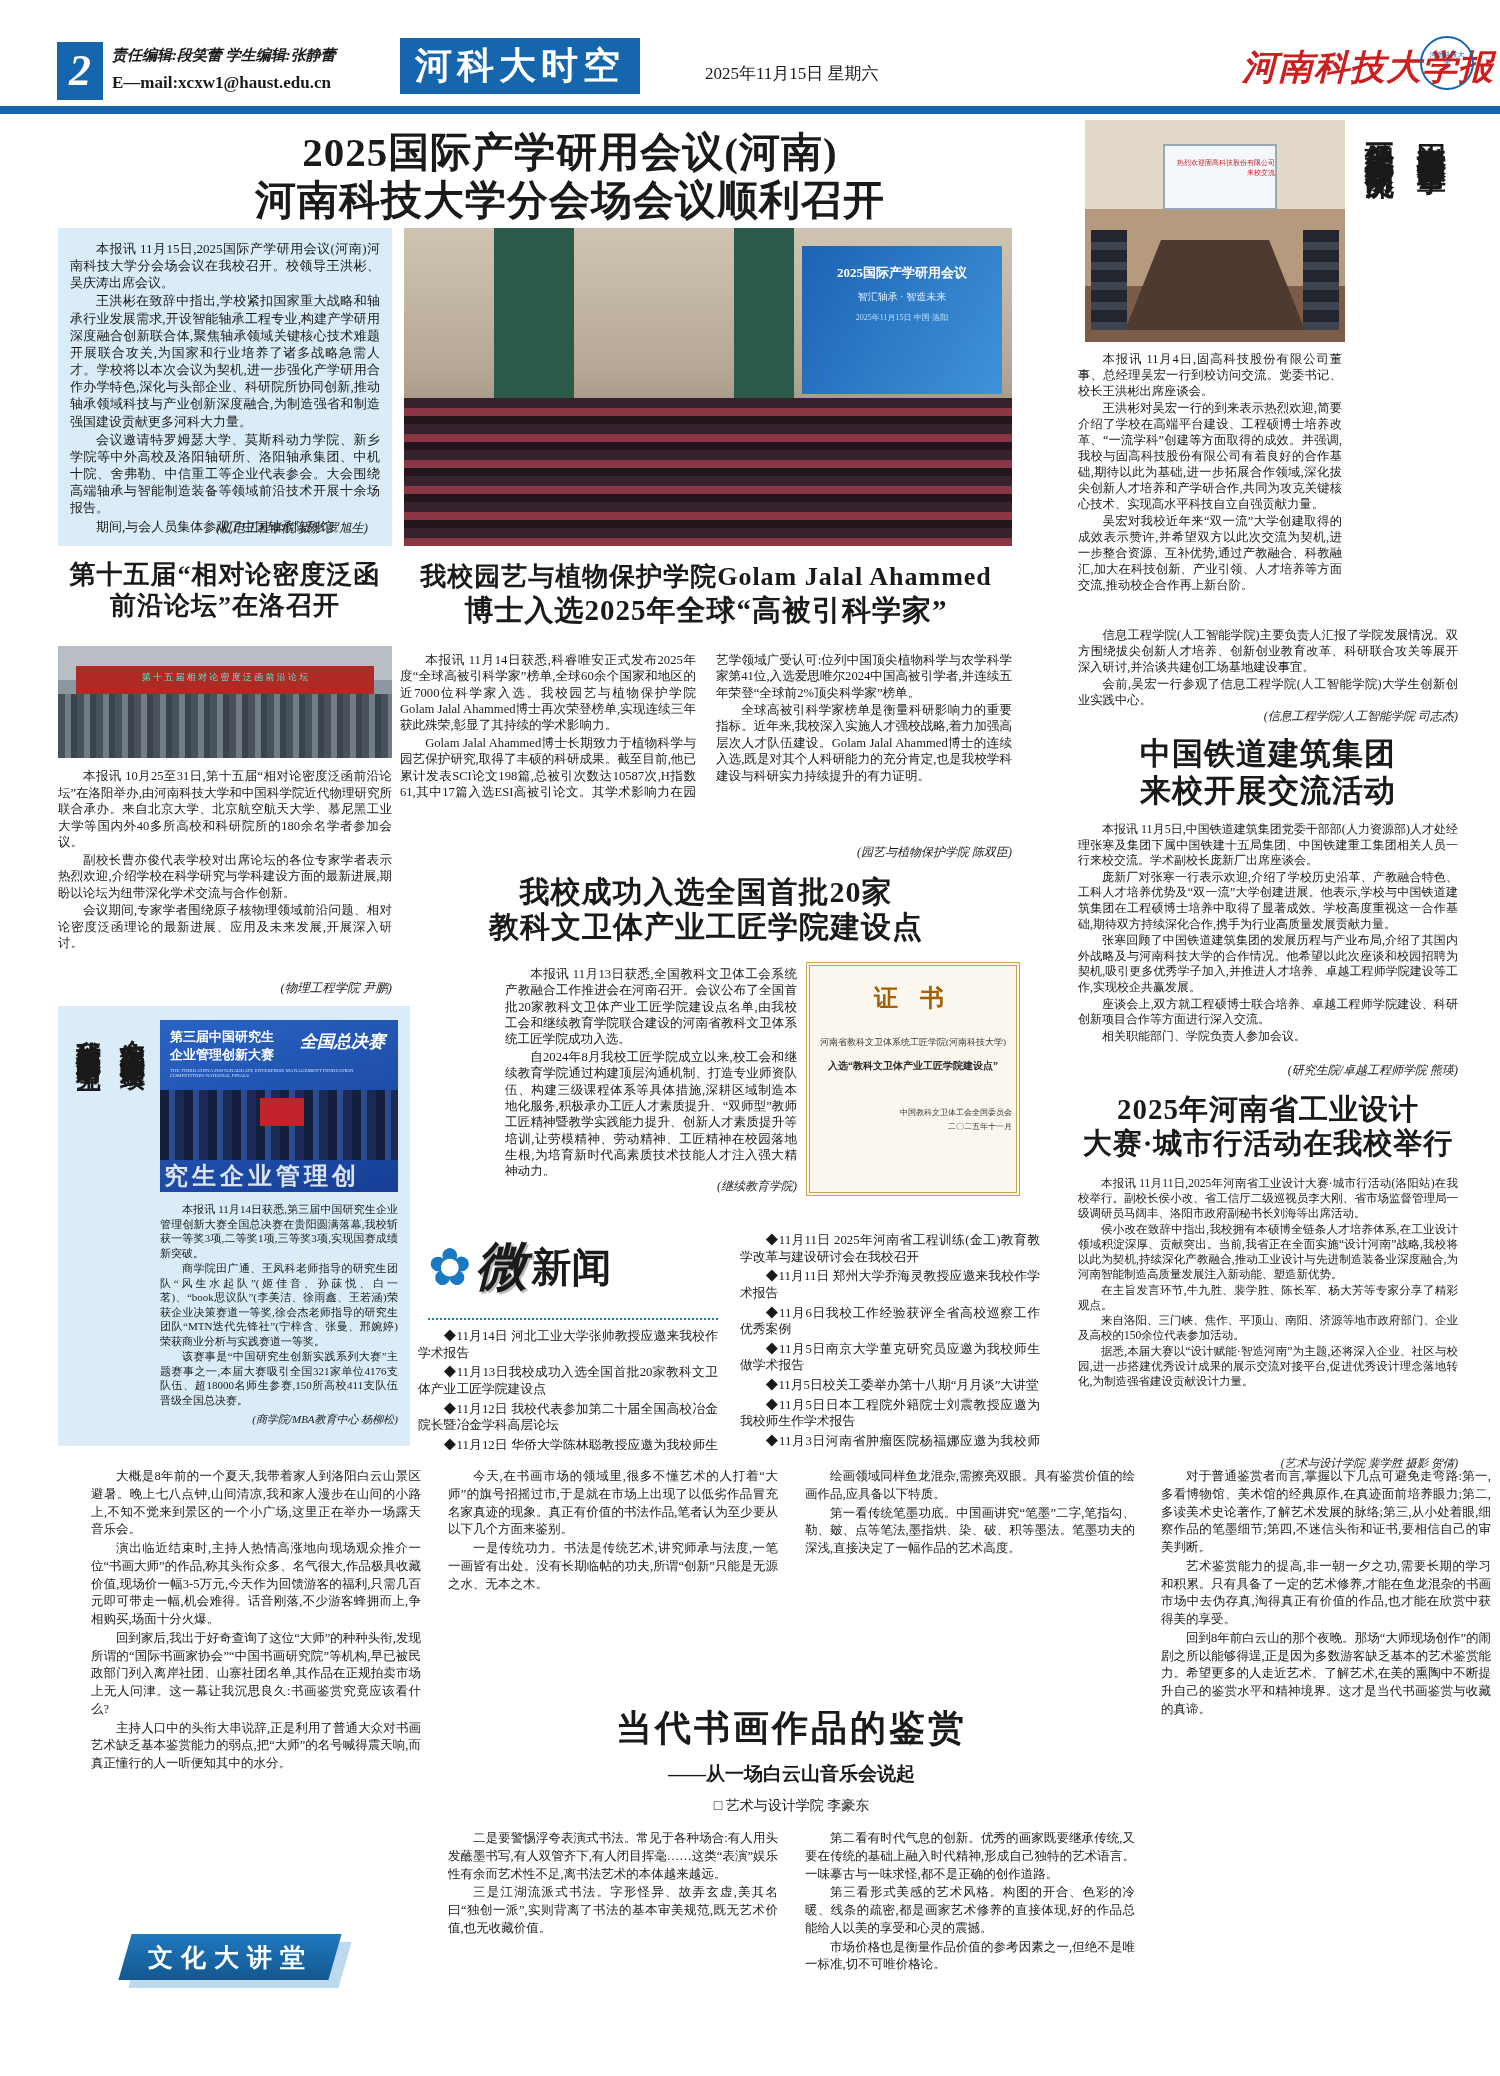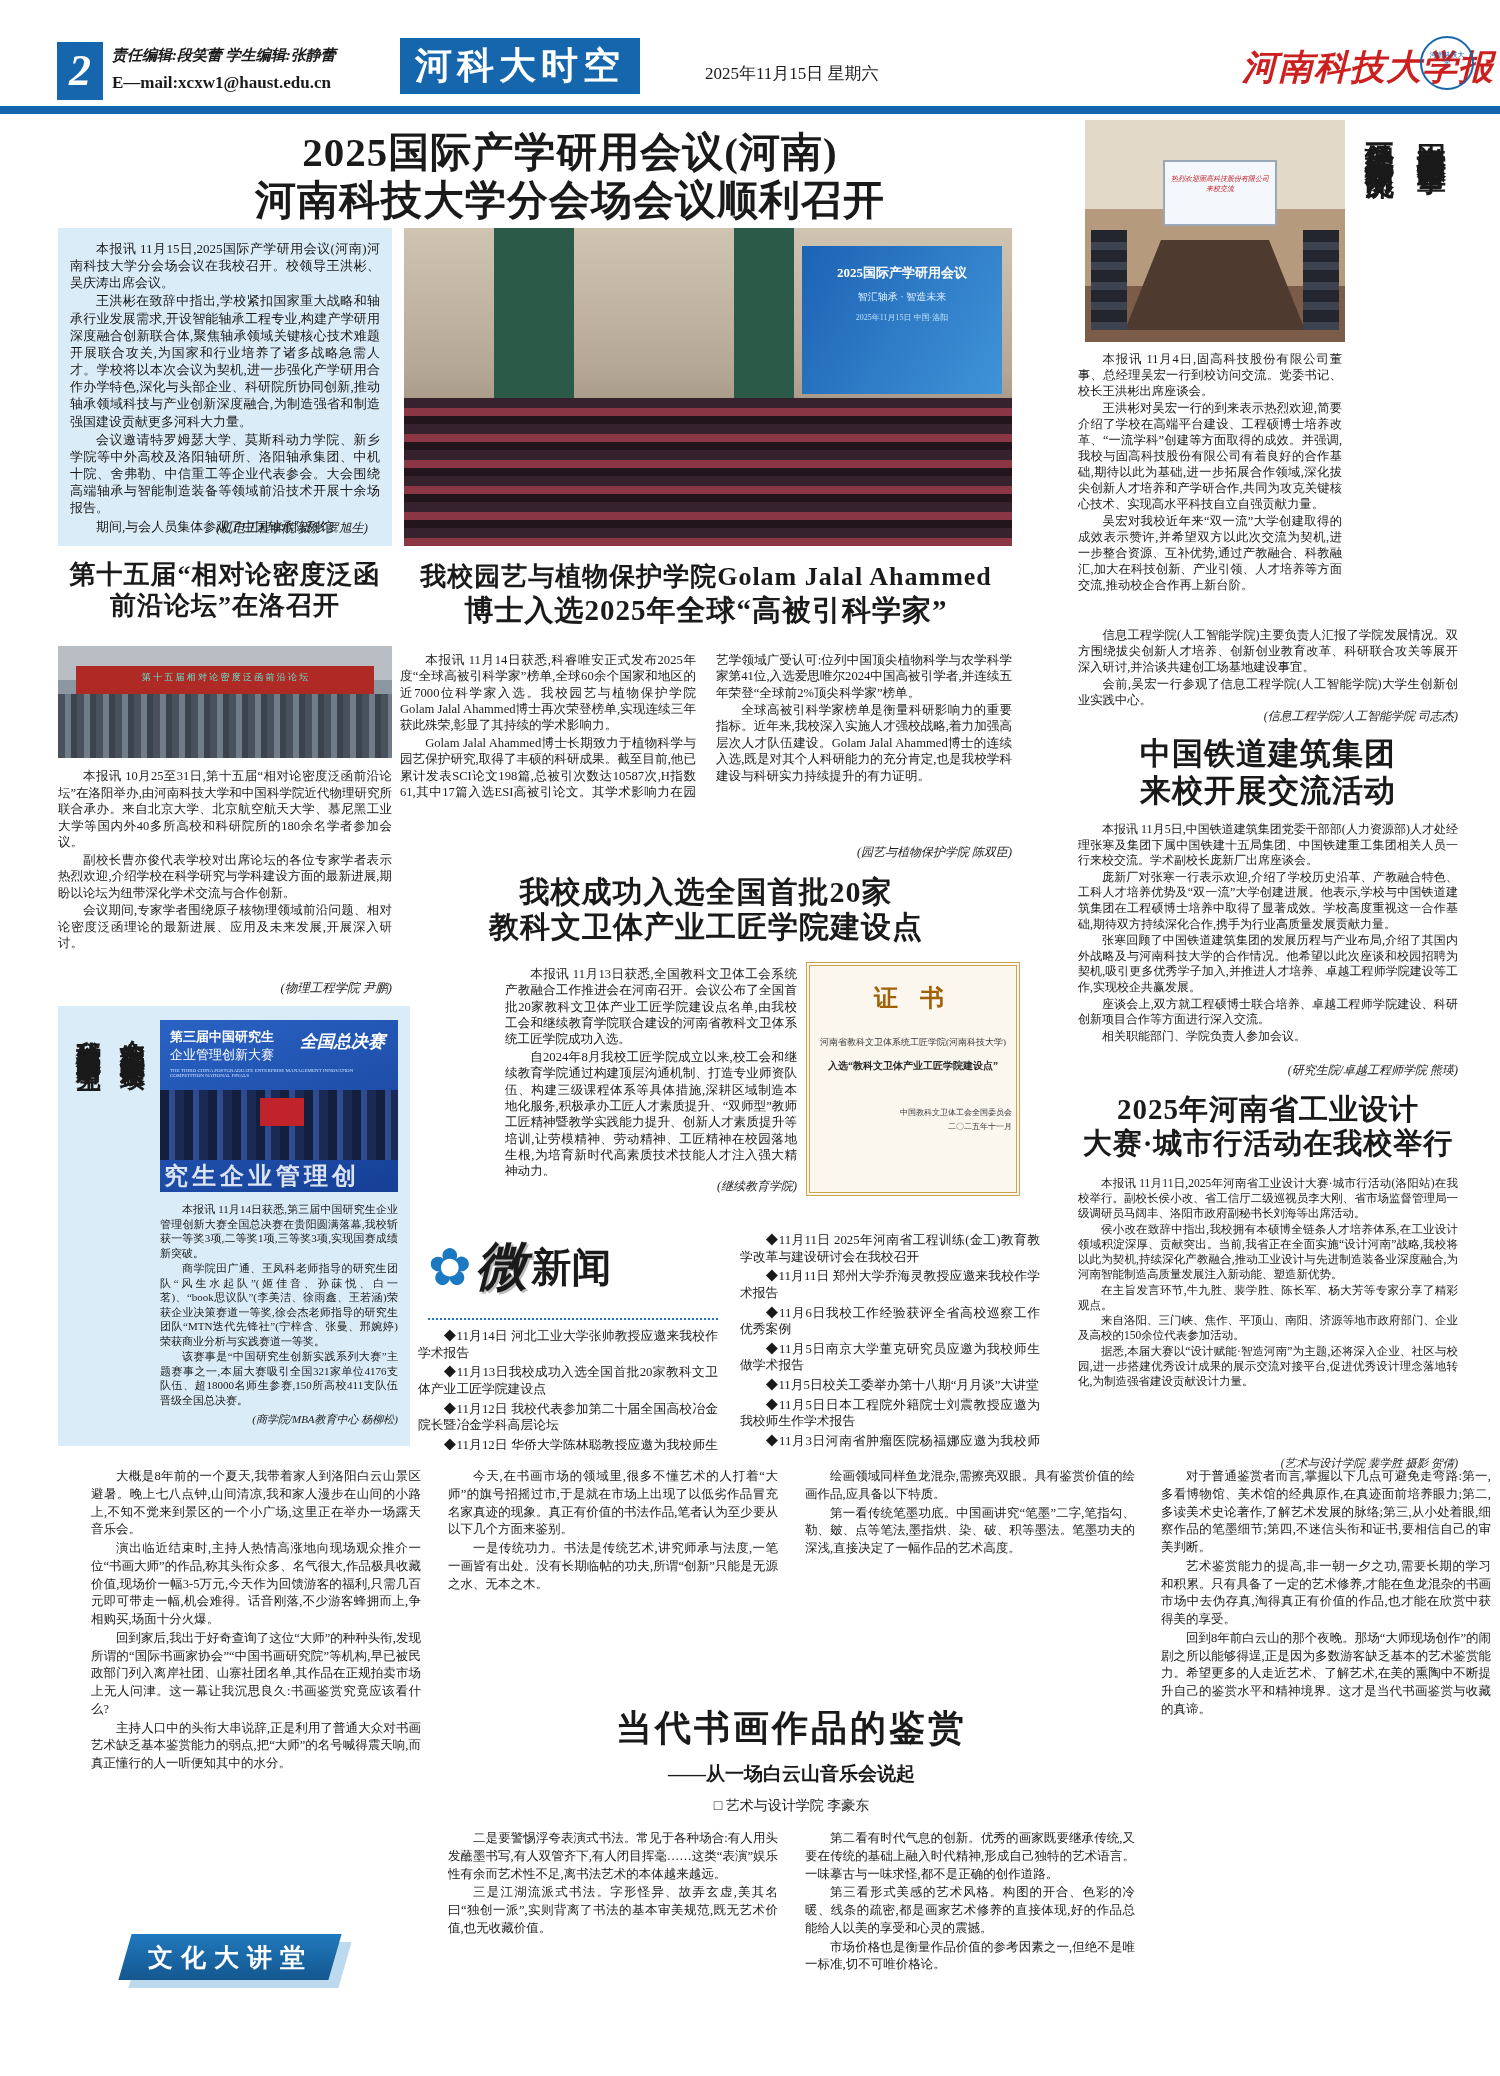--- a/index.html
+++ b/index.html
@@ -91,21 +91,21 @@
     </div>
   <p class="abs byline" style="left:58px;top:980px;width:334px;font-size:12.5px;">(物理工程学院 尹鹏)</p>
 
   <div class="abs lightbox" style="left:58px;top:1006px;width:352px;height:440px;">
     <div class="abs vtitle" style="left:8px;top:14px;width:90px;height:414px;writing-mode:vertical-lr;font-size:25px;line-height:44px;">
       <p>我校研究生在第三届中国研究生</p>
       <p>企业管理创新大赛中荣获佳绩</p>
     </div>
     <div class="photo" style="left:102px;top:14px;width:238px;height:172px;background:linear-gradient(160deg,#2a63c4,#163f96);color:#fff;">
       <p style="font-size:13px;font-weight:bold;margin:8px 0 0 10px;">第三届中国研究生</p>
-      <p style="font-size:13px;font-weight:normal;margin:0 0 0 10px;">企业管理创新大赛</p>
+      <p style="font-size:13px;font-weight:bold;margin:0 0 0 10px;">企业管理创新大赛</p>
       <p style="position:absolute;left:140px;top:10px;font-size:17px;font-weight:900;font-style:italic;">全国总决赛</p>
       <p style="font-size:5px;margin:4px 10px 0 10px;color:#cfe2ff;">THE THIRD CHINA POSTGRADUATE ENTERPRISE MANAGEMENT INNOVATION COMPETITION NATIONAL FINALS</p>
       <div class="abs" style="left:0;top:70px;width:238px;height:70px;background:repeating-linear-gradient(90deg,#141f3d 0 9px,#2e4b8f 9px 15px,#1b2a55 15px 24px);"></div>
       <div class="abs" style="left:100px;top:78px;width:44px;height:28px;background:#c0242a;"></div>
       <p style="position:absolute;left:4px;top:140px;font-size:24px;font-weight:900;color:rgba(255,255,255,.85);letter-spacing:4px;">究生企业管理创</p>
     </div>
     <div class="abs just clip" style="left:102px;top:196px;width:238px;height:206px;font-size:11px;line-height:1.32;">
 
     <p class="para">本报讯 11月14日获悉,第三届中国研究生企业管理创新大赛全国总决赛在贵阳圆满落幕,我校斩获一等奖3项,二等奖1项,三等奖3项,实现国赛成绩新突破。</p>
         <p class="para">商学院田广通、王凤科老师指导的研究生团队“风生水起队”(姬佳音、孙菋悦、白一茗)、“book思议队”(李美洁、徐雨鑫、王若涵)荣获企业决策赛道一等奖,徐会杰老师指导的研究生团队“MTN迭代先锋社”(宁梓含、张曼、邢婉婷)荣获商业分析与实践赛道一等奖。</p>
@@ -164,21 +164,21 @@
         <p class="mitem">◆11月11日 郑州大学乔海灵教授应邀来我校作学术报告</p>
         <p class="mitem">◆11月6日我校工作经验获评全省高校巡察工作优秀案例</p>
         <p class="mitem">◆11月5日南京大学董克研究员应邀为我校师生做学术报告</p>
         <p class="mitem">◆11月5日校关工委举办第十八期“月月谈”大讲堂</p>
         <p class="mitem">◆11月5日日本工程院外籍院士刘震教授应邀为我校师生作学术报告</p>
         <p class="mitem">◆11月3日河南省肿瘤医院杨福娜应邀为我校师生做学术报告</p>
       </div>
   </div>
 
   <div class="photo" style="left:1085px;top:120px;width:260px;height:222px;background:linear-gradient(#e3d9c8 0 40%,#b59a7d 40% 75%,#7a5c49 75% 100%);">
-    <div class="abs" style="left:78px;top:40px;width:110px;height:62px;background:#f4f7fb;border:2px solid #9aa7b5;text-align:center;font-style:italic;">
+    <div class="abs" style="left:78px;top:24px;width:110px;height:62px;background:#f4f7fb;border:2px solid #9aa7b5;text-align:right;">
       <p style="font-size:7px;color:#c0242a;margin-top:12px;">热烈欢迎固高科技股份有限公司</p>
       <p style="font-size:7px;color:#c0242a;">来校交流</p>
     </div>
     <div class="abs" style="left:40px;top:120px;width:180px;height:90px;background:#4e3a2e;clip-path:polygon(20% 0,80% 0,100% 100%,0 100%);"></div>
     <div class="abs" style="left:6px;top:110px;width:36px;height:100px;background:repeating-linear-gradient(180deg,#23262e 0 12px,#3d434f 12px 20px);"></div>
     <div class="abs" style="left:218px;top:110px;width:36px;height:100px;background:repeating-linear-gradient(180deg,#23262e 0 12px,#3d434f 12px 20px);"></div>
   </div>
 
   <div class="abs vtitle" style="left:1350px;top:120px;width:108px;height:505px;writing-mode:vertical-rl;font-size:29px;line-height:52px;">
     <p>固高科技股份有限公司董事、</p>

